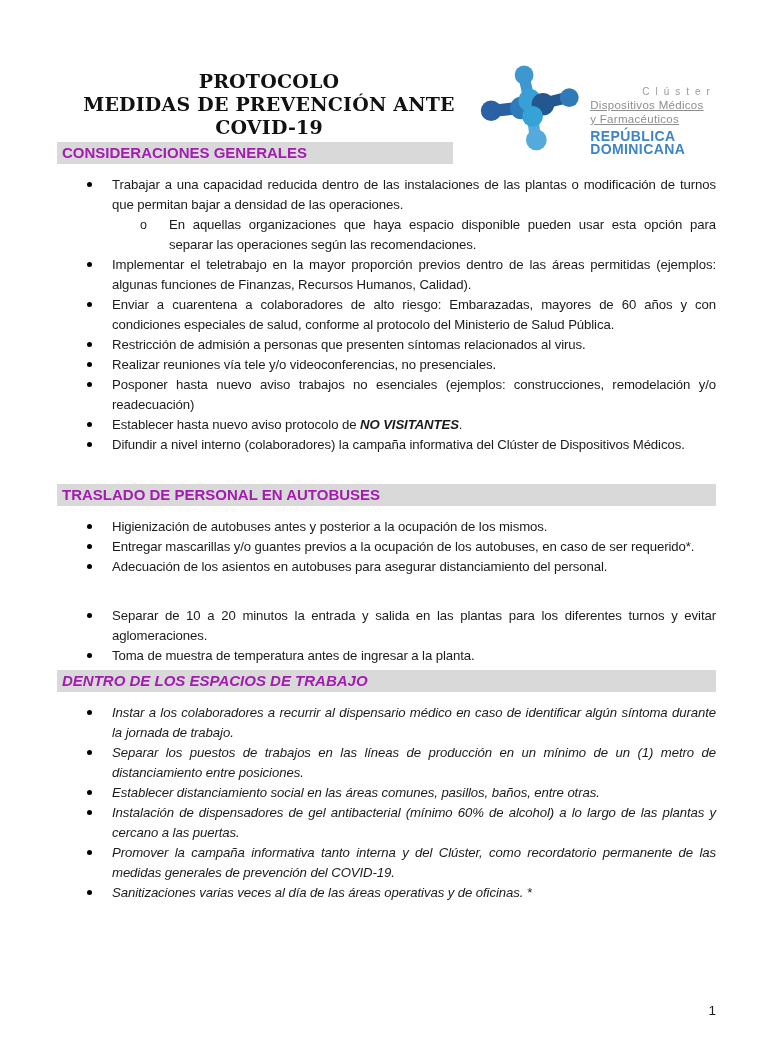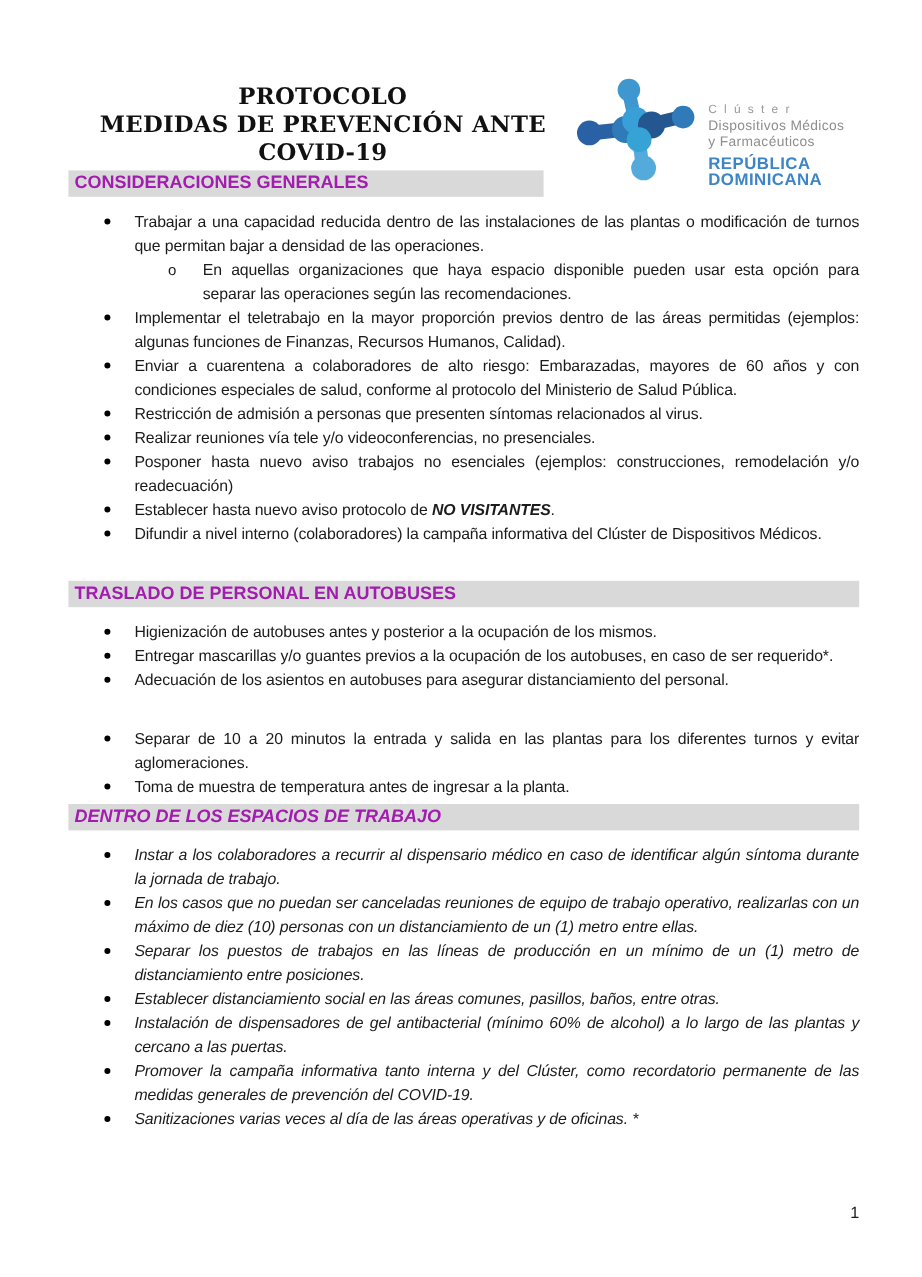--- a/index.html
+++ b/index.html
@@ -37,26 +37,28 @@
     display: flex;
     align-items: flex-start;
   }
   .logo svg { width: 112px; height: 106px; display: block; }
   .logo-text { margin: 32px 0 0 4px; }
   .logo-wordmark {
     font-size: 10px;
     letter-spacing: 6px;
     color: #9a9a9a;
     line-height: 12px;
+    text-align: center;
   }
   .logo-line {
     font-size: 11.5px;
     color: #8e8e8e;
     line-height: 14px;
     letter-spacing: 0.3px;
+    text-decoration: underline;
   }
   .logo-country {
     margin-top: 4px;
     font-size: 14px;
     font-weight: 700;
     letter-spacing: 0.4px;
     color: #3d85c6;
     line-height: 13px;
   }
 
@@ -186,21 +188,20 @@
       <section class="doc-section s2">
         <ul class="sec-list">
           <li class="item">Separar de 10 a 20 minutos la entrada y salida en las plantas para los diferentes turnos y evitar aglomeraciones.</li>
           <li class="item">Toma de muestra de temperatura antes de ingresar a la planta.</li>
         </ul>
       </section>
       <section class="doc-section s3">
         <div class="sec-heading">DENTRO DE LOS ESPACIOS DE TRABAJO</div>
         <ul class="sec-list">
           <li class="item">Instar a los colaboradores a recurrir al dispensario médico en caso de identificar algún síntoma durante la jornada de trabajo.</li>
-          <li class="item">En los casos que no puedan ser canceladas reuniones de equipo de trabajo operativo, realizarlas con un máximo de diez (10) personas con un distanciamiento de un (1) metro entre ellas.</li>
           <li class="item">Separar los puestos de trabajos en las líneas de producción en un mínimo de un (1) metro de distanciamiento entre posiciones.</li>
           <li class="item">Establecer distanciamiento social en las áreas comunes, pasillos, baños, entre otras.</li>
           <li class="item">Instalación de dispensadores de gel antibacterial (mínimo 60% de alcohol) a lo largo de las plantas y cercano a las puertas.</li>
           <li class="item">Promover la campaña informativa tanto interna y del Clúster, como recordatorio permanente de las medidas generales de prevención del COVID-19.</li>
           <li class="item">Sanitizaciones varias veces al día de las áreas operativas y de oficinas. *</li>
         </ul>
       </section>
     </main>
 
   <div class="page-number">1</div>

